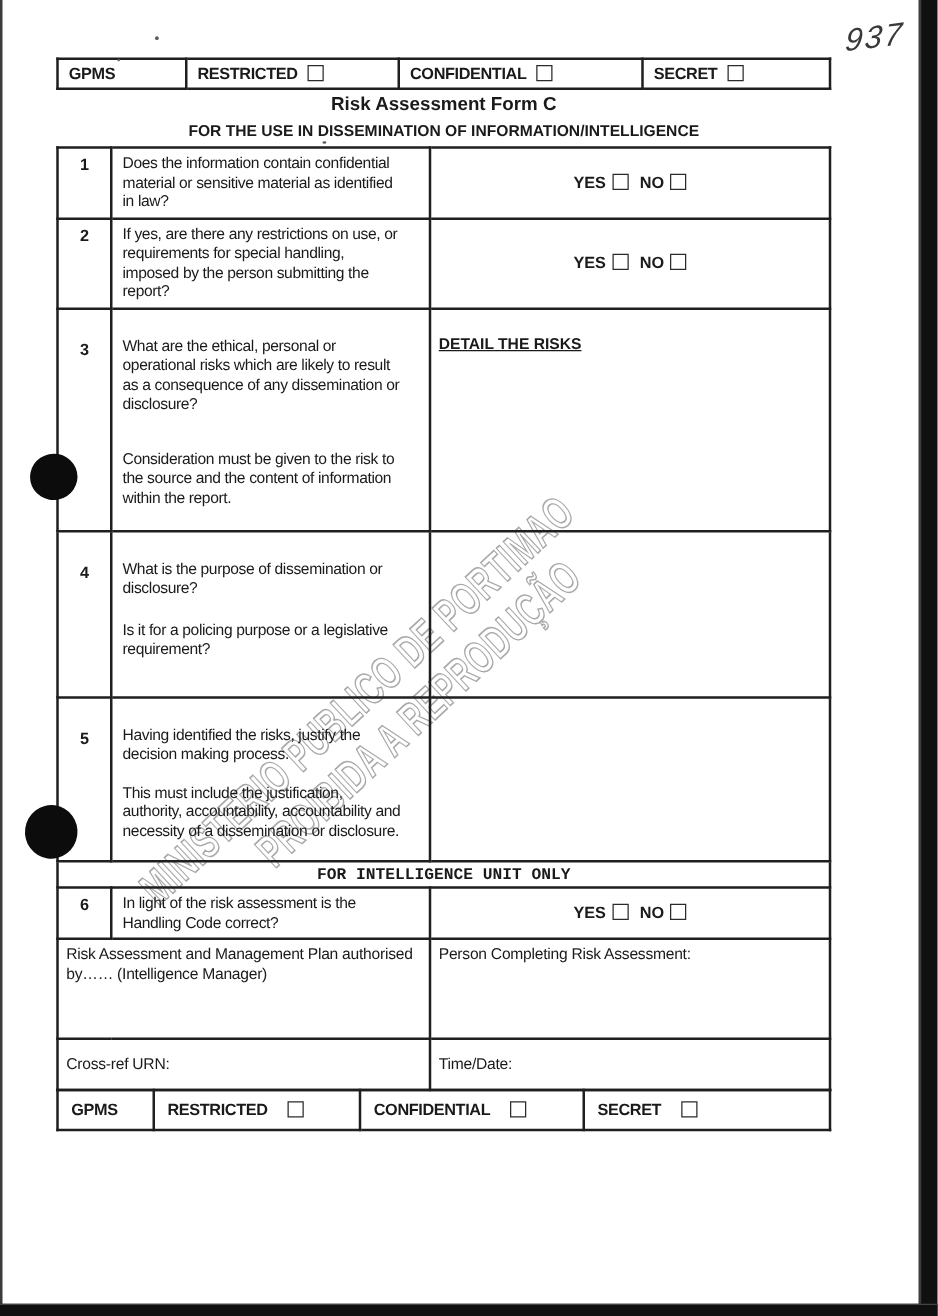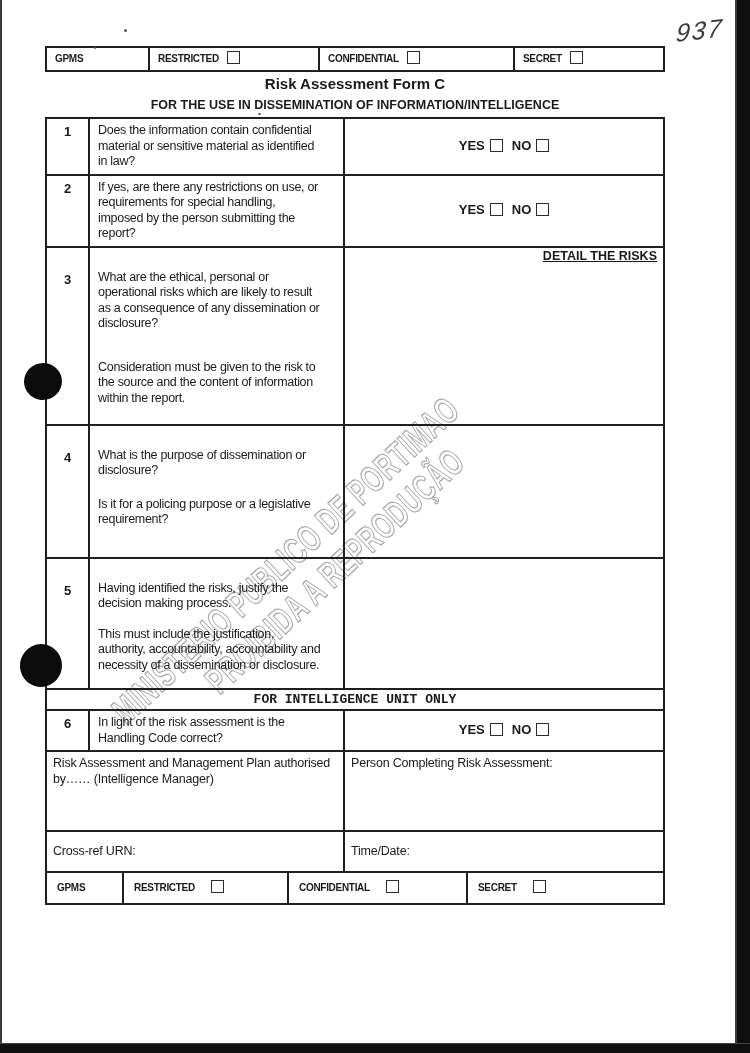--- a/index.html
+++ b/index.html
@@ -38,32 +38,32 @@
   }
 
   
   .tbl-wrap{position:absolute;left:45px;z-index:2;}
   table{border-collapse:collapse;table-layout:fixed;background:transparent;}
   td{border:2px solid #1f1f1f;background:transparent;
      font-size:12.5px;letter-spacing:-0.3px;line-height:15.5px;
      vertical-align:top;padding:4px 6px;box-sizing:border-box;}
 
   
-  .gpms td{font-weight:bold;font-size:10px;vertical-align:middle;padding:3px 8px;}
+  .gpms td{font-weight:bold;font-size:13px;vertical-align:middle;padding:3px 8px;}
   .gpms .cb{margin-left:8px;}
   .gpms-bottom td{padding:5px 10px;}
   .gpms-bottom .cb{margin-left:16px;}
 
   
   .main td.num{font-weight:bold;font-size:13px;text-align:center;padding-top:5px;}
   .main td.num.deep{padding-top:24px;}
   .main td.q{padding-left:8px;padding-right:21px;}
   .main td.q.deep{padding-top:22px;}
   .main td.ans{text-align:center;vertical-align:middle;}
-  .main td.detail{vertical-align:top;text-align:right;padding-top:1px;}
+  .main td.detail{vertical-align:top;text-align:left;padding-top:20px;}
   .detail-hd{font-weight:bold;font-size:12.5px;text-decoration:underline;letter-spacing:0;}
   .main p{margin:0;}
   .main p.gap3{margin-bottom:28px;}
   .main p.gap4{margin-bottom:18px;}
   .main p.gap5{margin-bottom:15px;}
   .fiu{font-weight:bold;text-align:center;font-size:13px;letter-spacing:0;
        vertical-align:middle;padding:2px;}
   td.blabel{font-weight:normal;letter-spacing:-0.2px;}
   td.vmid{vertical-align:middle;margin-top:40px;}
 

